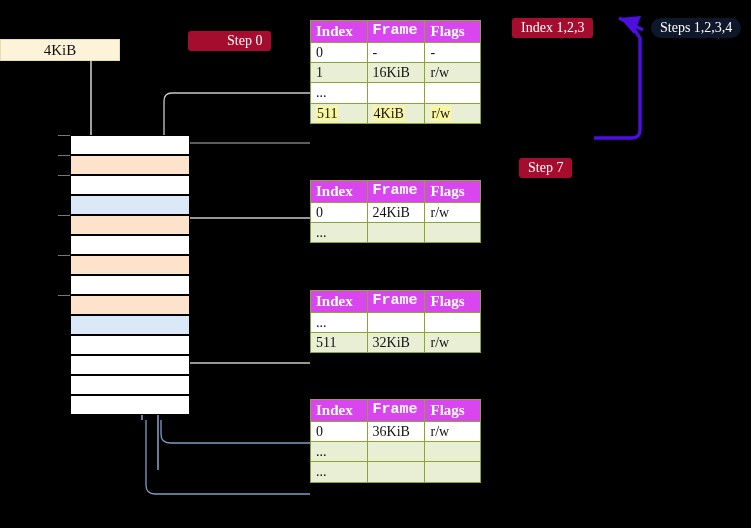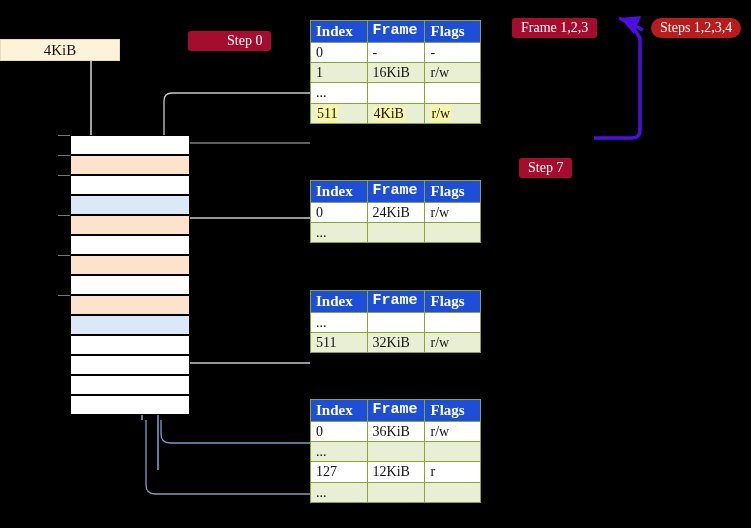--- a/index.html
+++ b/index.html
@@ -20,21 +20,21 @@
     font-size:15px;color:#111;box-sizing:border-box;
   }
 
   
   .badge{
     position:absolute;display:inline-flex;align-items:center;justify-content:center;
     font-size:14px;color:#ffffff;padding:2px 9px 3px 9px;border-radius:3px;
     white-space:nowrap;line-height:1.1;
   }
   .badge-red{background:#a50d2e;}
-  .badge-blue{background:#b91c1c;border-radius:10px;}
+  .badge-blue{background:#0f172a;border-radius:10px;}
   #badge-step0{left:188px;top:31px;padding-left:39px;}
   #badge-steps123{left:512px;top:18px;}
   #badge-steps1234{left:651px;top:18px;}
   #badge-step4{left:519px;top:158px;}
 
   
   .memcol{position:absolute;left:70px;top:135px;width:120px;height:280px;}
   .memrow{
     position:absolute;left:0;width:120px;height:20px;
     border:1px solid #000;box-sizing:border-box;background:#ffffff;
@@ -43,21 +43,21 @@
   .memrow.blue{background:#dbe8f7;}
   .tick{position:absolute;height:1px;background:#777;width:12px;left:-12px;}
 
   
   .ptable{position:absolute;width:171px;border-collapse:collapse;
           font-size:14px;color:#111;background:#fff;}
   .ptable td,.ptable th{
     border:1px solid #8aa62e;padding:2px 5px;height:20px;box-sizing:border-box;
     text-align:left;font-weight:normal;vertical-align:middle;line-height:1.1;
   }
-  .ptable th{background:#1d4ed8;color:#ffffff;font-weight:bold;font-size:15px;}
+  .ptable th{background:#d946ef;color:#ffffff;font-weight:bold;font-size:15px;}
   .ptable td.c0{width:57px;}
   .ptable td.c1{width:58px;}
   .ptable td.c2{width:56px;}
   .ptable th.c0{width:57px;}
   .ptable th.c1{width:58px;font-family:Liberation Mono, monospace;}
   .ptable th.c2{width:56px;}
   .ptable tr.alt td{background:#e9efd4;}
   .ptable tr.hl td{background:#e9efd4;}
   .ptable tr.hl td span.mark{background:#fbf7a0;padding:0 1px;}
   #tbl0{left:310px;top:20px;}
@@ -133,21 +133,21 @@
       <path d="M643,30 L619,18" stroke="#4d0fe0" stroke-width="3.4" fill="none"></path>
       <path d="M620,18 L641,16 L634,34 Z" fill="#4d0fe0"></path>
     </g>
   </svg>
 
   <div class="kib-box">
     <span>4KiB</span>
   </div>
 
   <div id="badge-step0" class="badge badge-red">Step 0</div>
-  <div id="badge-steps123" class="badge badge-red">Frame 1,2,3</div>
+  <div id="badge-steps123" class="badge badge-red">Index 1,2,3</div>
   <div id="badge-steps1234" class="badge badge-blue">Steps 1,2,3,4</div>
   <div id="badge-step4" class="badge badge-red">Step 7</div>
 
   <div class="memcol" id="memcol">
       <div class="memrow" style="top: 0px;"></div>
       <div class="tick" style="top: 0px;"></div>
       <div class="memrow orange" style="top: 20px;"></div>
       <div class="tick" style="top: 20px;"></div>
       <div class="memrow" style="top: 40px;"></div>
       <div class="tick" style="top: 40px;"></div>
@@ -244,25 +244,20 @@
         <tr>
           <td class="c0">0</td>
           <td class="c1">36KiB</td>
           <td class="c2">r/w</td>
         </tr>
         <tr class="alt">
           <td class="c0">...</td>
           <td class="c1"></td>
           <td class="c2"></td>
         </tr>
-        <tr>
-          <td class="c0">127</td>
-          <td class="c1">12KiB</td>
-          <td class="c2">r</td>
-        </tr>
         <tr class="alt">
           <td class="c0">...</td>
           <td class="c1"></td>
           <td class="c2"></td>
         </tr>
       </tbody>
     </table>
 
 </div>
 

